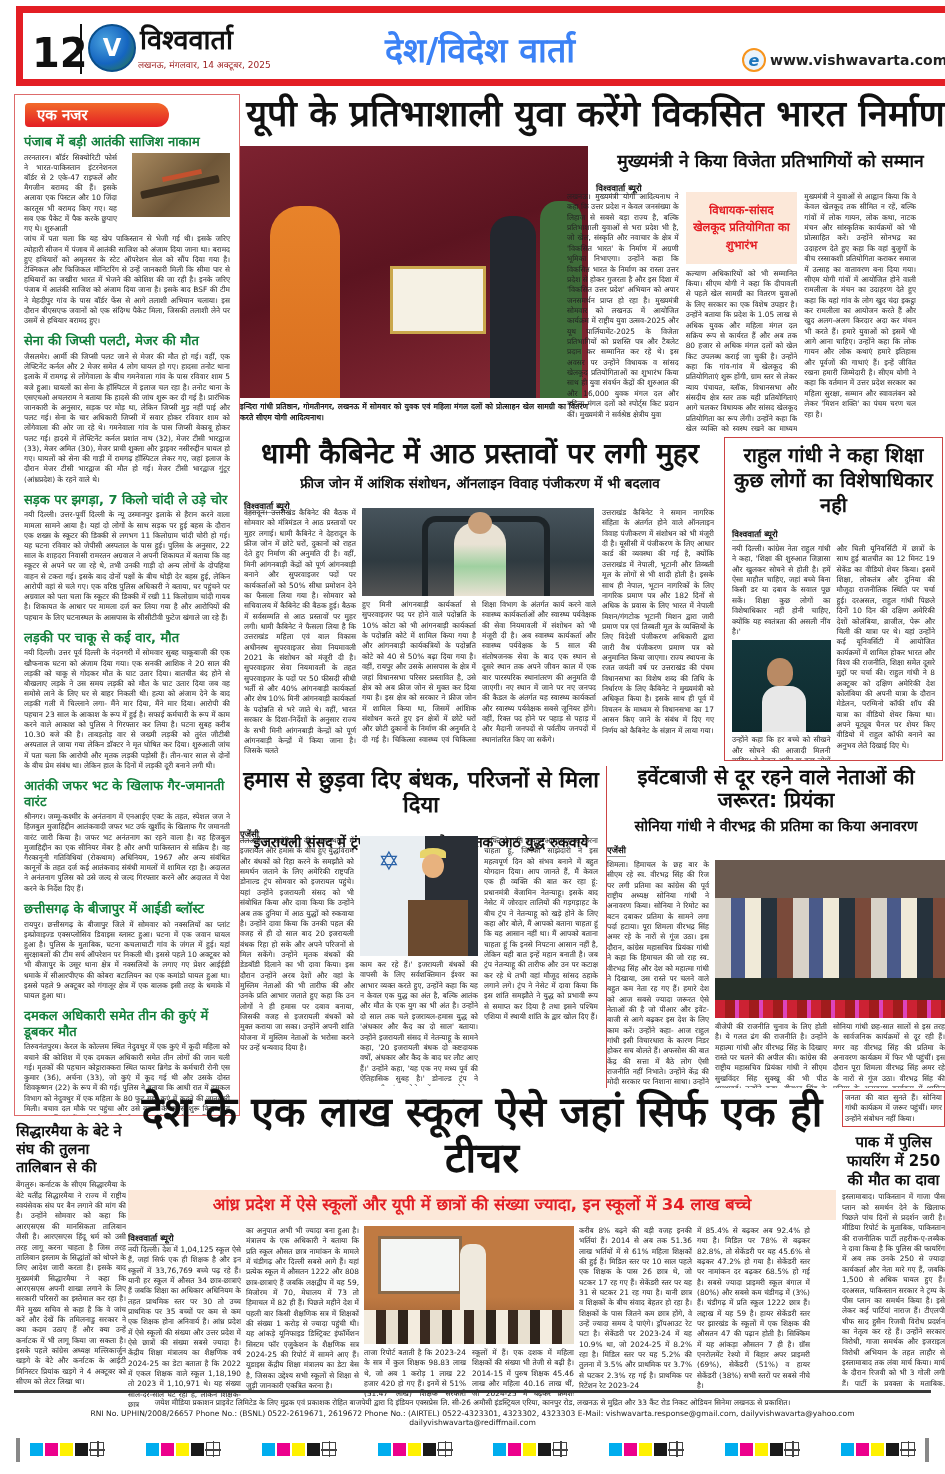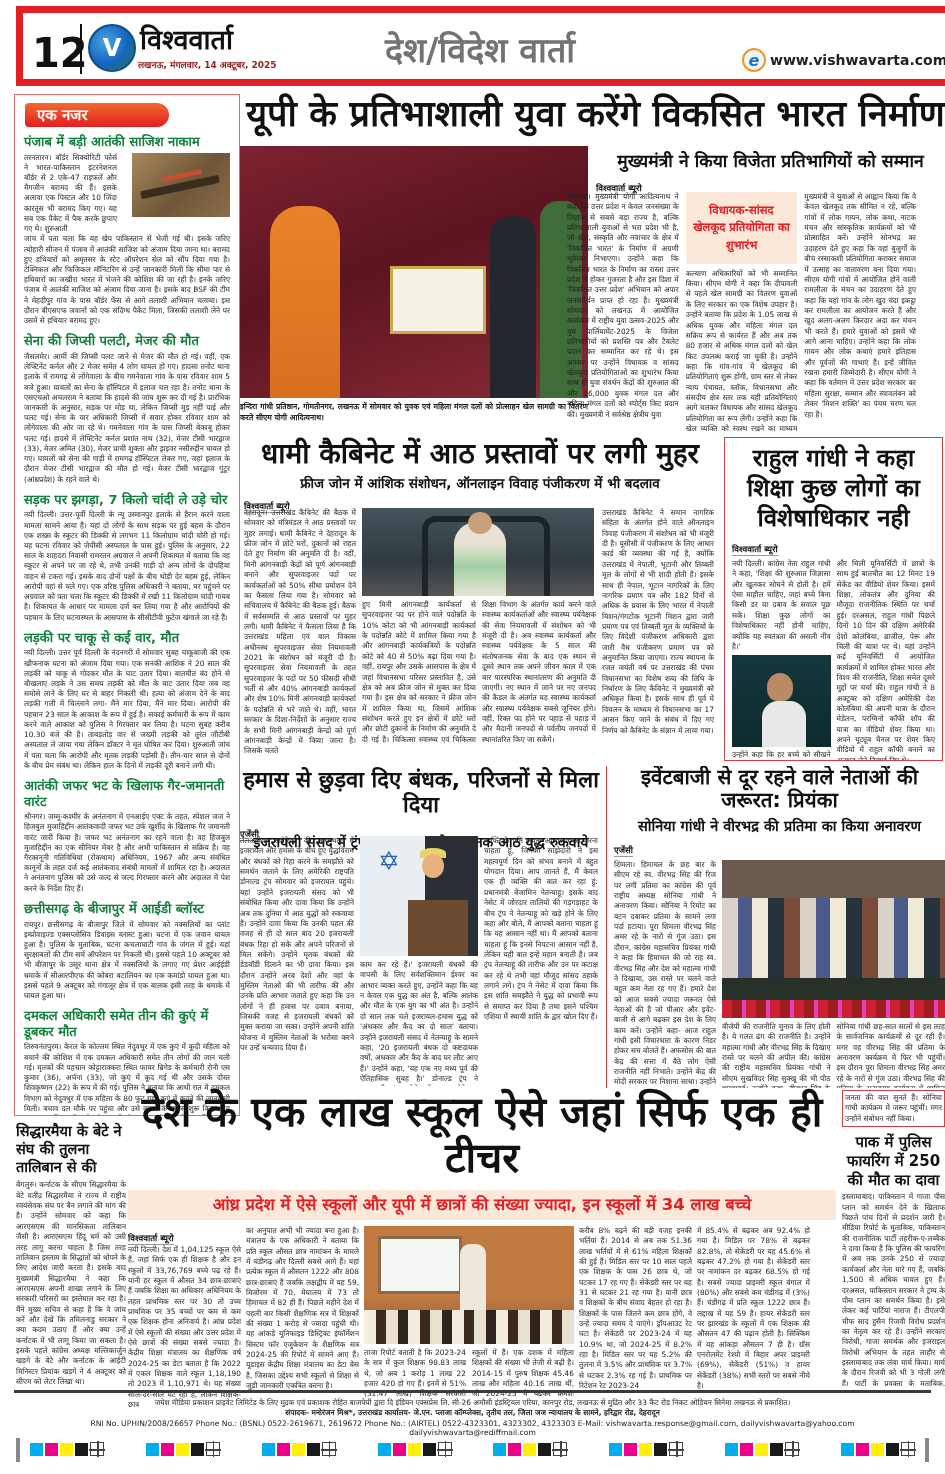--- a/index.html
+++ b/index.html
@@ -6,22 +6,22 @@
   .page{position:relative;width:945px;height:1474px;background:#fff;margin:0 auto;
         font-family:"DejaVu Sans",sans-serif;color:#1a1a1a;overflow:hidden;}
   .abs{position:absolute;}
   .red{background:#e31e24;}
   
   .pgnum{font-size:40px;font-weight:bold;color:#111;}
   .hdr-divider{background:#111;}
   .logo{width:44px;height:44px;border-radius:50%;background:radial-gradient(circle at 35% 35%,#4aa3df,#1565c0 55%,#2e7d32);
         color:#fff;font-weight:bold;font-size:24px;display:flex;align-items:center;justify-content:center;border:2px solid #0b4f8a;}
   .masthead{font-size:27px;font-weight:bold;color:#111;}
-  .dateline{font-size:9px;color:#9b1c1c;font-weight:bold;}
-  .section-title{font-size:34px;font-weight:bold;text-align:center;color:#737373;}
+  .dateline{font-size:9px;color:#9b1c1c;font-weight:normal;}
+  .section-title{font-size:34px;font-weight:bold;text-align:center;color:#3b82f6;}
   .website{display:flex;align-items:center;gap:4px;font-size:14px;font-weight:bold;color:#222;}
   .ie-icon{width:20px;height:20px;border-radius:50%;background:#eaf4fd;color:#1b75bc;font-weight:bold;
            font-size:16px;display:flex;align-items:center;justify-content:center;border:2px solid #f7941d;font-style:italic;}
   
   .leftbox{border:1.5px solid #dd6b6b;}
   .en-bar{width:132px;height:24px;background:linear-gradient(180deg,#f26a2a,#e31e24);color:#fff;
           font-size:15px;font-weight:bold;line-height:24px;padding-left:12px;border-radius:4px 12px 12px 4px;margin:8px 10px 2px;}
   .en-item{padding:0 9px;}
   .en-h{font-size:13px;font-weight:bold;line-height:1.2;margin:7px 0 3px;color:#15803d;}
   .en-b{font-size:7.4px;line-height:1.38;text-align:justify;color:#222;}
@@ -172,21 +172,21 @@
         <div class="dhami-chair"></div>
           <div class="dhami-fig"></div>
           <div class="dhami-head"></div>
       </div>
       <div class="body-t" style="column-count:2;column-gap:6px;height:156px;overflow:hidden;">हुए मिनी आंगनबाड़ी कार्यकर्ता से सुपरवाइजर पद पर होने वाले पदोन्नति के 10% कोटा को भी आंगनबाड़ी कार्यकर्ता के पदोन्नति कोटे में शामिल किया गया है और आंगनबाड़ी कार्यकत्रियों के पदोन्नति कोटे को 40 से 50% बढ़ा दिया गया है। वहीं, रायपुर और उसके आसपास के क्षेत्र में जहां विधानसभा परिसर प्रस्तावित है, उसे क्षेत्र को अब फ्रीज जोन से मुक्त कर दिया गया है। इस क्षेत्र को सरकार ने फ्रीज जोन में शामिल किया था, जिसमें आंशिक संशोधन करते हुए इन क्षेत्रों में छोटे घरों और छोटी दुकानों के निर्माण की अनुमति दे दी गई है। चिकित्सा स्वास्थ्य एवं चिकित्सा शिक्षा विभाग के अंतर्गत कार्य करने वाले स्वास्थ्य कार्यकर्ताओं और स्वास्थ्य पर्यवेक्षक की सेवा नियमावली में संशोधन को भी मंजूरी दी है। अब स्वास्थ्य कार्यकर्ता और स्वास्थ्य पर्यवेक्षक के 5 साल की संतोषजनक सेवा के बाद एक स्थान से दूसरे स्थान तक अपने जीवन काल में एक बार पारस्परिक स्थानांतरण की अनुमति दी जाएगी। नए स्थान में जाने पर नए जनपद की कैडल के अंतर्गत यह स्वास्थ्य कार्यकर्ता और स्वास्थ्य पर्यवेक्षक सबसे जूनियर होंगे। वहीं, रिक्त पद होने पर पहाड़ से पहाड़ में और मैदानी जनपदों से पर्वतीय जनपदों में स्थानांतरित किए जा सकेंगे।</div>
     </div>
     <div class="body-t" style="width:112px;flex-shrink:0;">उत्तराखंड कैबिनेट ने समान नागरिक संहिता के अंतर्गत होने वाले ऑनलाइन विवाह पंजीकरण में संशोधन को भी मंजूरी दी है। यूसीसी में पंजीकरण के लिए आधार कार्ड की व्यवस्था की गई है, क्योंकि उत्तराखंड में नेपाली, भूटानी और तिब्बती मूल के लोगों से भी शादी होती है। इसके साथ ही नेपाल, भूटान नागरिकों के लिए नागरिक प्रमाण पत्र और 182 दिनों से अधिक के प्रवास के लिए भारत में नेपाली मिशन/गंगटोक भूटानी मिशन द्वारा जारी प्रमाण पत्र एवं तिब्बती मूल के व्यक्तियों के लिए विदेशी पंजीकरण अधिकारी द्वारा जारी वैध पंजीकरण प्रमाण पत्र को अनुमानित किया जाएगा। राज्य स्थापना के रजत जयंती वर्ष पर उत्तराखंड की पंचम विधानसभा का विशेष शब्द की तिथि के निर्धारण के लिए कैबिनेट ने मुख्यमंत्री को अधिकृत किया है। इसके साथ ही पूर्व में विचलन के माध्यम से विधानसभा का 17 आसन किए जाने के संबंध में दिए गए निर्णय को कैबिनेट के संज्ञान में लाया गया।</div>
   </div>
 
   <div class="abs redborder" style="left:724px;top:437px;width:219px;height:324px;padding:5px 7px;box-sizing:border-box;overflow:hidden;">
-    <div class="hl" style="font-size:24px;line-height:1.25;">राहुल गांधी ने कहा शिक्षा कुछ लोगों का विशेषाधिकार नही</div>
+    <div class="hl" style="font-size:20px;line-height:1.25;">राहुल गांधी ने कहा शिक्षा कुछ लोगों का विशेषाधिकार नही</div>
     <div style="margin:4px 0 3px;"><span class="byline">विश्ववार्ता ब्यूरो</span></div>
     <div class="cols" style="gap:6px;">
       <div style="flex:1;">
         <div class="body-t">नयी दिल्ली। कांग्रेस नेता राहुल गांधी ने कहा, 'शिक्षा की शुरुआत जिज्ञासा और खुलकर सोचने से होती है। हमें ऐसा माहौल चाहिए, जहां बच्चे बिना किसी डर या दबाव के सवाल पूछ सकें। शिक्षा कुछ लोगों का विशेषाधिकार नहीं होनी चाहिए, क्योंकि यह स्वतंत्रता की असली नींव है।'</div>
         <div class="ph ph-rahul" style="margin:3px 0;">
           <div class="rahul-shirt"></div>
             <div class="rahul-head"></div>
         </div>
         <div class="body-t">उन्होंने कहा कि हर बच्चे को सीखने और सोचने की आजादी मिलनी चाहिए। ये केवल अमीर या कुछ लोगों तक सीमित न हो। भारत को लोकतांत्रिक माहौल में आगे बढ़ने वाली एक नई मैन्युफैक्चरिंग व्यवस्था बनानी होगी। इसके लिए अमेरिका या रूस जैसे देशों के साथ साझेदारी समझदेमंद हो सकती है। कांग्रेस ने रविवार को एक्स पर राहुल गांधी के दक्षिण अमेरिकी देश पेरू की पॉन्टिफिकल कैथोलिक यूनिवर्सिटी</div>
       </div>
@@ -206,21 +206,21 @@
         <div class="trump-star">✡</div>
           <div class="trump-hair"></div>
           <div class="trump-head"></div>
           <div class="trump-podium"></div>
       </div>
       <div class="body-t" style="overflow:hidden;">काम कर रहे हैं।'  इजरायली बंधकों की वापसी के लिए सर्वशक्तिमान ईश्वर का आभार व्यक्त करते हुए, उन्होंने कहा कि यह न केवल एक युद्ध का अंत है, बल्कि आतंक और मौत के एक युग का भी अंत है। उन्होंने दो साल तक चले इजरायल-हमास युद्ध को 'अंधकार और कैद का दो साल' बताया। उन्होंने इजरायली संसद में नेतन्याहू के सामने कहा, '20 इजरायली बंधक दो कष्टदायक वर्षों, अंधकार और कैद के बाद घर लौट आए हैं।' उन्होंने कहा, 'यह एक नए मध्य पूर्व की ऐतिहासिक सुबह है।' डोनाल्ड ट्रंप ने इजरायली संसद नेसेट में भाषण देते हुए इजरायली</div>
     </div>
     <div class="body-t" style="width:114px;flex-shrink:0;">व्यक्ति के प्रति अपना आभार व्यक्त करना चाहता हूं, जिनकी साझेदारी ने इस महत्वपूर्ण दिन को संभव बनाने में बहुत योगदान दिया। आप जानते हैं, मैं केवल एक ही व्यक्ति की बात कर रहा हूं: प्रधानमंत्री बेंजामिन नेतन्याहू।  इसके बाद नेसेट में जोरदार तालियों की गड़गड़ाहट के बीच ट्रंप ने नेतन्याहू को खड़े होने के लिए कहा और बोले, मैं आपको बताना चाहता हूं कि यह आसान नहीं था। मैं आपको बताना चाहता हूं कि इनसे निपटना आसान नहीं है, लेकिन यही बात इन्हें महान बनाती है। जब ट्रंप नेतन्याहू की तारीफ और उन पर कटाक्ष कर रहे थे तभी वहां मौजूद सांसद ठहाके लगाने लगे। ट्रंप ने नेसेट में दावा किया कि इस शांति समझौते ने युद्ध को प्रभावी रूप से समाप्त कर दिया है तथा इसने पश्चिम एशिया में स्थायी शांति के द्वार खोल दिए हैं।</div>
   </div>
 
-  <div class="abs" style="left:606px;top:766px;width:339px;height:322px;border-left:1.5px solid #cc4444;padding-left:7px;box-sizing:border-box;overflow:hidden;">
+  <div class="abs" style="left:606px;top:766px;width:339px;height:322px;border-left:1.5px solid #cc4444;box-sizing:border-box;overflow:hidden;">
     <div class="hl" style="font-size:20.5px;">इवेंटबाजी से दूर रहने वाले नेताओं की जरूरत: प्रियंका</div>
     <div class="sub" style="font-size:14.5px;margin-top:3px;">सोनिया गांधी ने वीरभद्र की प्रतिमा का किया अनावरण</div>
     <div style="margin:3px 0;"><span class="byline">एजेंसी</span></div>
     <div class="cols" style="gap:6px;">
       <div class="body-t" style="width:102px;flex-shrink:0;">शिमला। हिमाचल के छह बार के सीएम रहे स्व. वीरभद्र सिंह की रिज पर लगी प्रतिमा का कांग्रेस की पूर्व राष्ट्रीय अध्यक्ष सोनिया गांधी ने अनावरण किया। सोनिया ने रिमोट का बटन दबाकर प्रतिमा के सामने लगा पर्दा हटाया। पूरा शिमला वीरभद्र सिंह अमर रहे के नारों से गूंज उठा। इस दौरान, कांग्रेस महासचिव प्रियंका गांधी ने कहा कि हिमाचल की जो राह स्व. वीरभद्र सिंह और देश को महात्मा गांधी ने दिखाया, उस रास्ते पर चलने वाले बहुत कम नेता रह गए हैं। हमारे देश को आज सबसे ज्यादा जरूरत ऐसे नेताओं की है जो पीआर और इवेंट-बाजी से आगे बढ़कर इस देश के लिए काम करें। उन्होंने कहा- आज राहुल गांधी इसी विचारधारा के कारण निडर होकर सच बोलते हैं। अफसोस की बात केंद्र की सत्ता में बैठे लोग ऐसी राजनीति नहीं निभाते।  उन्होंने केंद्र की मोदी सरकार पर निशाना साधा। उन्होंने कहा- हिमाचल में भारी बारिश से तबाही हुई। प्रदेश में लोगों</div>
       <div style="flex:1;">
         <div class="ph ph-sonia" style="margin-bottom:4px;">
           <div class="sonia-people"></div>
             <div class="sonia-flowers"></div>
         </div>
@@ -261,21 +261,20 @@
 
   <div class="abs" style="left:842px;top:1090px;width:103px;height:296px;overflow:hidden;">
     <div class="body-t redborder" style="padding:2px;">जनता की बात सुनते हैं।  सोनिया गांधी कार्यक्रम में जरूर पहुंचीं। मगर उन्होंने संबोधन नहीं किया।</div>
     <div style="font-size:15px;font-weight:bold;text-align:center;line-height:1.25;margin:6px 0 3px;color:#111;">पाक में पुलिस फायरिंग में 250 की मौत का दावा</div>
     <div class="body-t">इस्लामाबाद। पाकिस्तान में गाजा पीस प्लान को समर्थन देने के खिलाफ पिछले पांच दिनों से प्रदर्शन जारी है। मीडिया रिपोर्ट के मुताबिक, पाकिस्तान की राजनीतिक पार्टी तहरीक-ए-लब्बैक ने दावा किया है कि पुलिस की फायरिंग में अब तक उनके 250 से ज्यादा कार्यकर्ता और नेता मारे गए हैं, जबकि 1,500 से अधिक घायल हुए हैं।  दरअसल, पाकिस्तान सरकार ने ट्रम्प के पीस प्लान का समर्थन किया है। इसे लेकर कई पार्टियां नाराज हैं। टीएलपी चीफ साद हुसैन रिजवी विरोध प्रदर्शन का नेतृत्व कर रहे हैं। उन्होंने सरकार विरोधी, गाजा समर्थक और इजराइल विरोधी अभियान के तहत लाहौर से इस्लामाबाद तक लंबा मार्च किया। मार्च के दौरान रिजवी को भी 3 गोली लगी हैं। पार्टी के प्रवक्ता के मुताबिक, रिजवी की हालत नाजुक बनी हुई है। उन्हें पास के एक मेडिकल सेंटर ले जाया गया है।</div>
   </div>
 
   <div class="abs thick-rule" style="left:14px;top:1390px;width:917px;height:3px;"></div>
   <div class="abs" style="left:40px;top:1397px;width:865px;">
     <div class="foot-line" style="font-size:7.4px;">जयेश मीडिया प्रकाशन प्राइवेट लिमिटेड के लिए मुद्रक एवं प्रकाशक रोहित बाजपेयी द्वारा दि इंडियन एक्सप्रेस लि. सी-26 अमौसी इंडस्ट्रियल एरिया, कानपुर रोड, लखनऊ से मुद्रित और 33 कैंट रोड निकट ओडियन सिनेमा लखनऊ से प्रकाशित।</div>
-    <div class="foot-line" style="font-size:7.4px;font-weight:bold;">संपादक- मनोरंजन मिश्र*, उत्तराखंड कार्यालय- जे.एन. प्लाजा कॉम्प्लेक्स, तृतीय तल, जिला जज न्यायालय के सामने, हरिद्वार रोड, देहरादून</div>
     <div class="foot-line" style="font-size:7.6px;margin-top:2px;">RNI No. UPHIN/2008/26657 Phone No.: (BSNL) 0522-2619671, 2619672 Phone No.: (AIRTEL) 0522-4323301, 4323302, 4323303  E-Mail: vishwavarta.response@gmail.com, dailyvishwavarta@yahoo.com dailyvishwavarta@rediffmail.com</div>
   </div>
   <div class="abs" style="left:16px;top:1438px;width:4px;height:24px;background:#888;"></div>
   <div class="abs" style="left:925px;top:1438px;width:4px;height:24px;background:#888;"></div>
   <div class="abs cbar-row" style="left:30px;top:1442px;width:885px;">
     <span class="cgroup">
         <span class="csq c-c"></span>
         <span class="csq c-m"></span>
         <span class="csq c-y"></span>
         <span class="csq c-k"></span>

